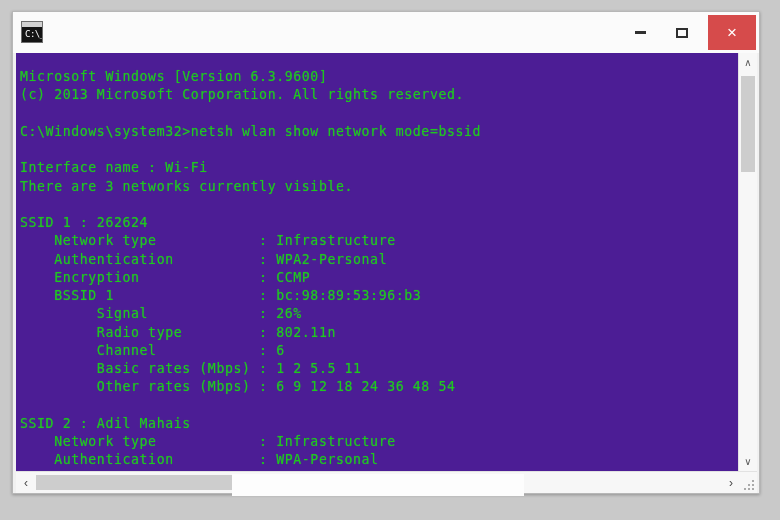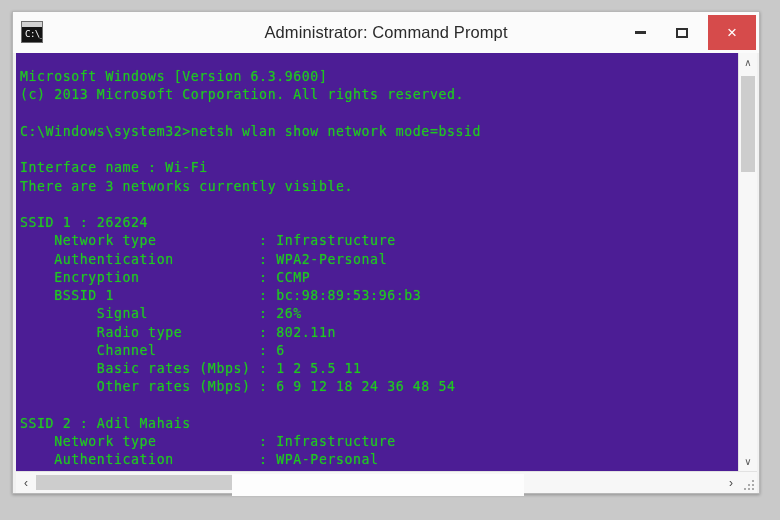--- a/index.html
+++ b/index.html
@@ -246,21 +246,20 @@
 <body>
 
 <div id="window">
 
   <div id="titlebar">
     <div id="app-icon">
       <div class="bar"></div>
       <div class="prompt">C:\_</div>
     </div>
 
-    <div id="window-title">Administrator: Command Prompt</div>
 
     <div id="win-controls">
       <button class="win-btn" id="btn-minimize">
         <span class="glyph-min"></span>
       </button>
       <button class="win-btn" id="btn-maximize">
         <span class="glyph-max"></span>
       </button>
       <button class="win-btn" id="btn-close">
         <span class="glyph-close">×</span>

